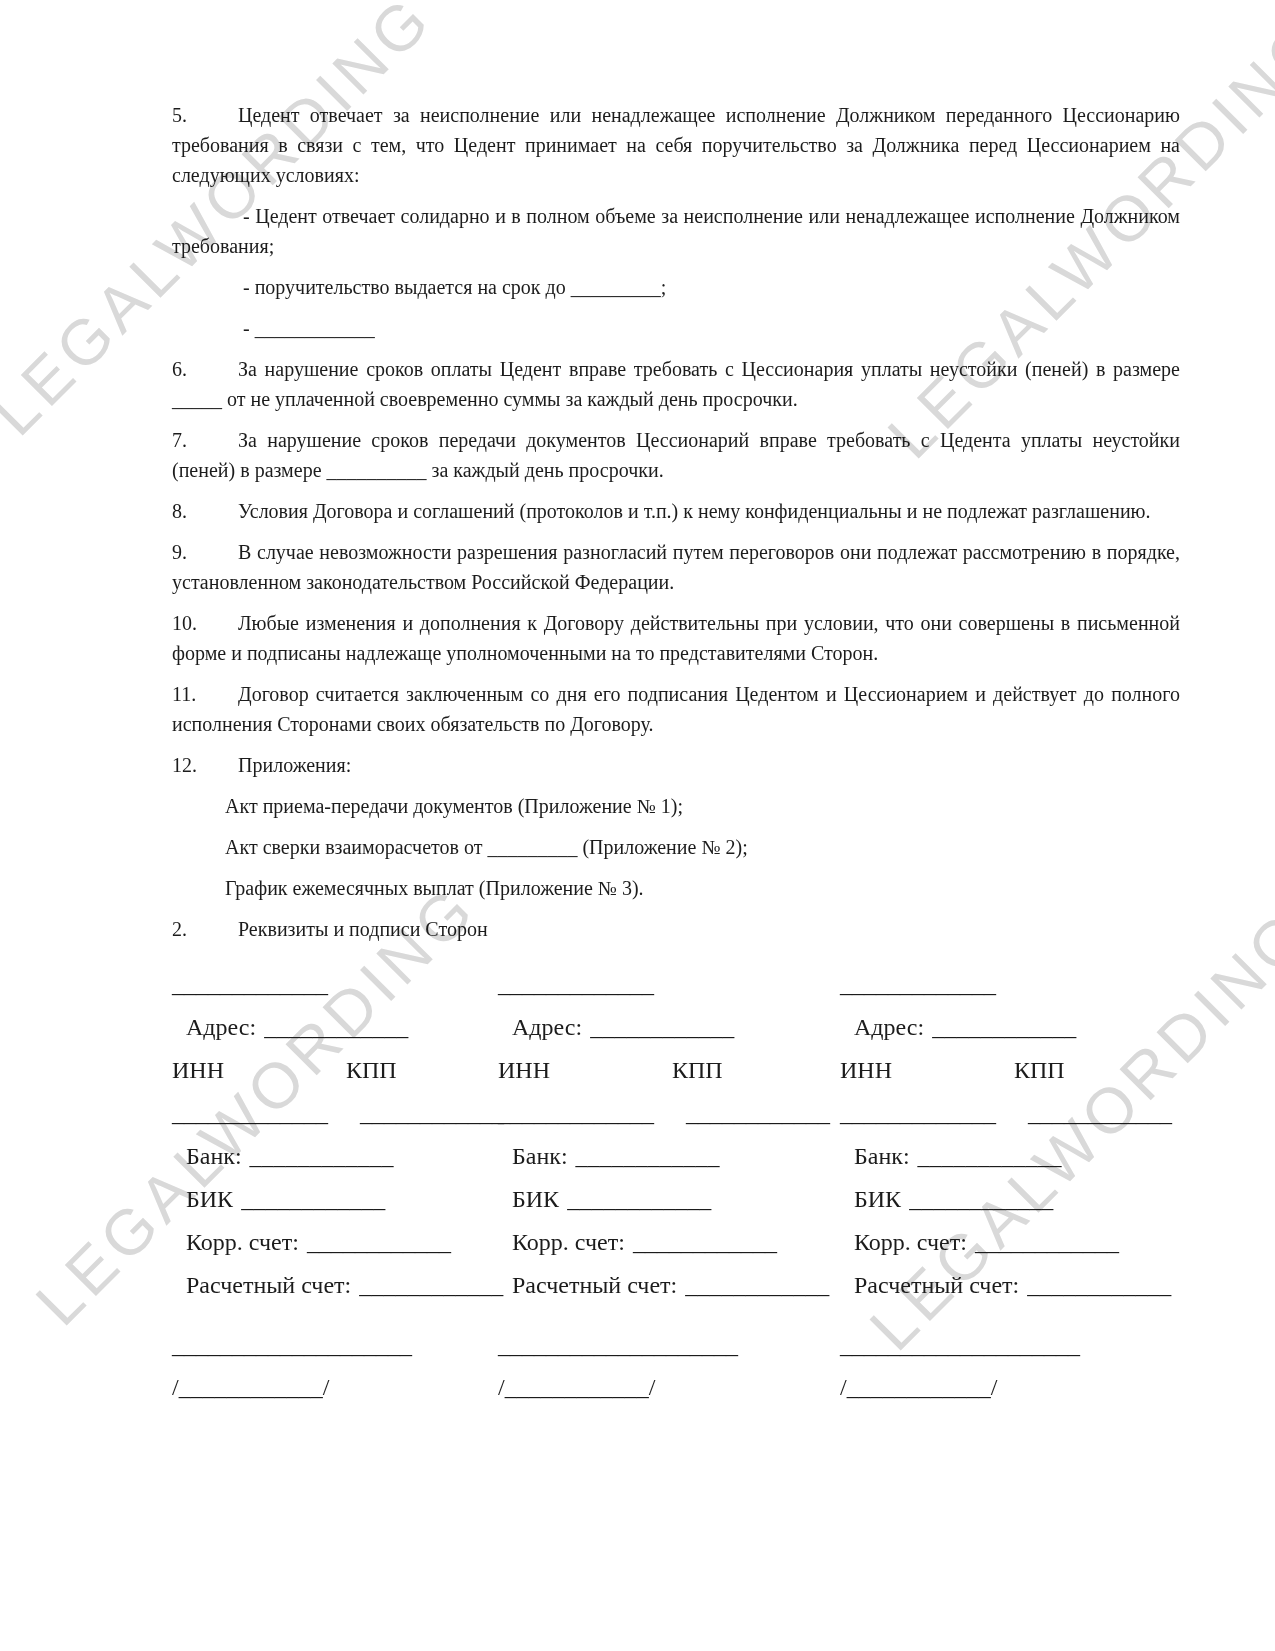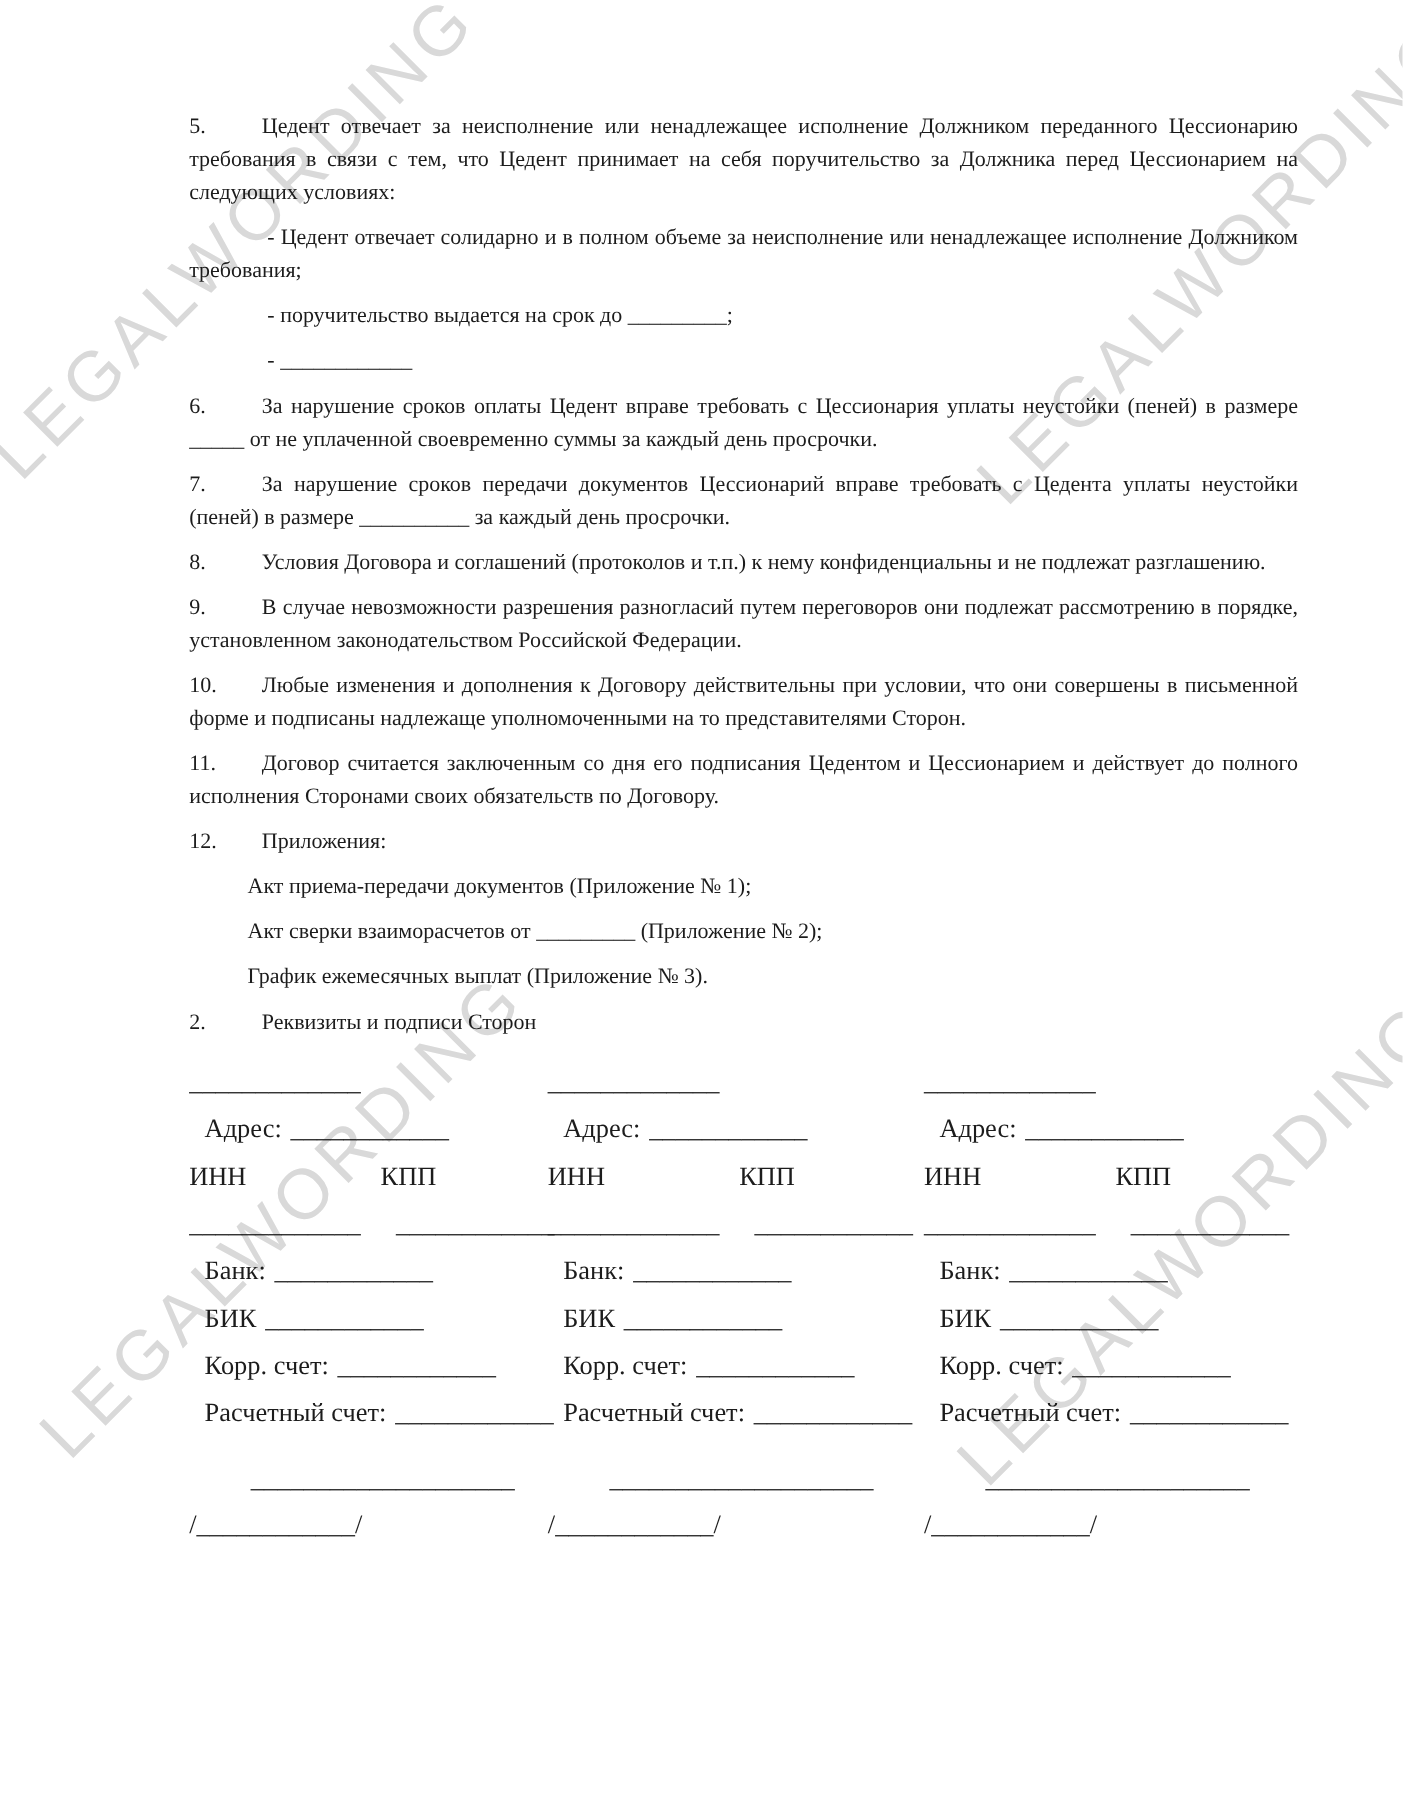--- a/index.html
+++ b/index.html
@@ -56,21 +56,21 @@
     line-height: 28px;
   }
   .req-col { width: 296px; flex: 0 0 296px; }
   .req-col.c2 { margin-left: 30px; }
   .req-col.c3 { margin-left: 46px; }
   .req .row { margin-top: 15px; white-space: nowrap; }
   .req .row.first { margin-top: 0; }
   .req .lbl { margin-right: 8px; margin-left: 14px; }
   .req .kpp-label { margin-left: 122px; }
   .req .kpp-blank { margin-left: 32px; }
-  .req .row.sig-line { margin-top: 32px; text-align: right; }
+  .req .row.sig-line { margin-top: 32px; }
   .req .row.sig { margin-top: 14px; }
 </style>
 </head>
 <body>
 
 <div class="watermark wm-1">LEGALWORDING</div>
 <div class="watermark wm-2">LEGALWORDING</div>
 <div class="watermark wm-3">LEGALWORDING</div>
 <div class="watermark wm-4">LEGALWORDING</div>
 

